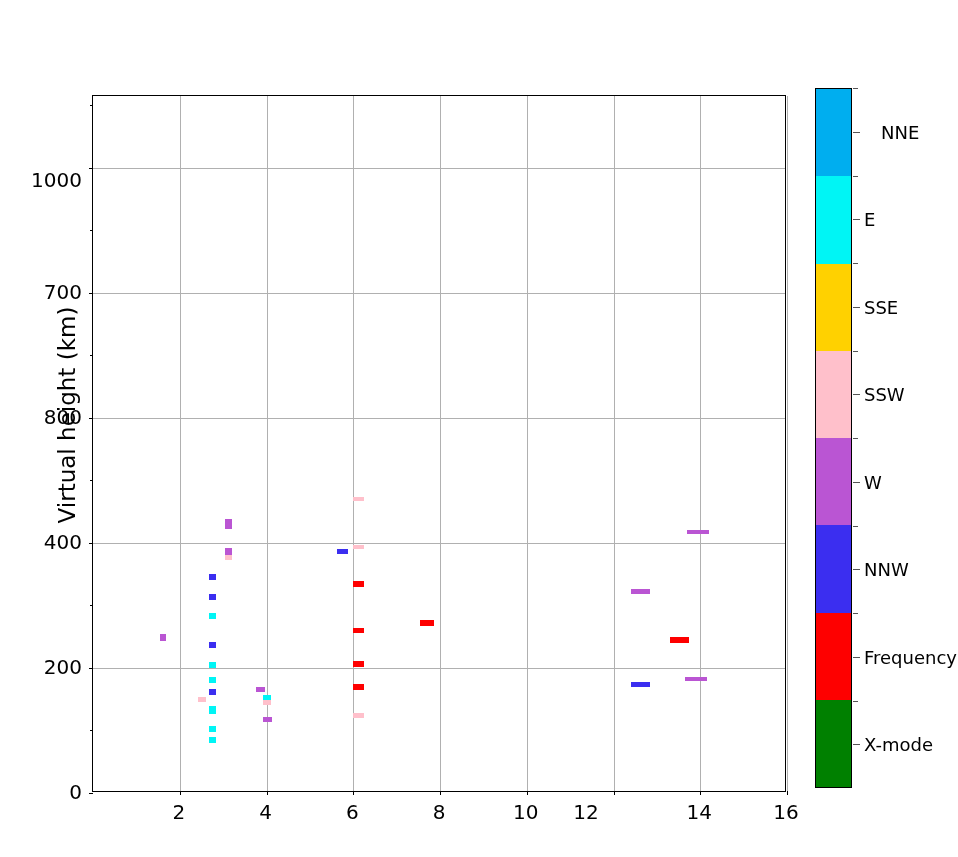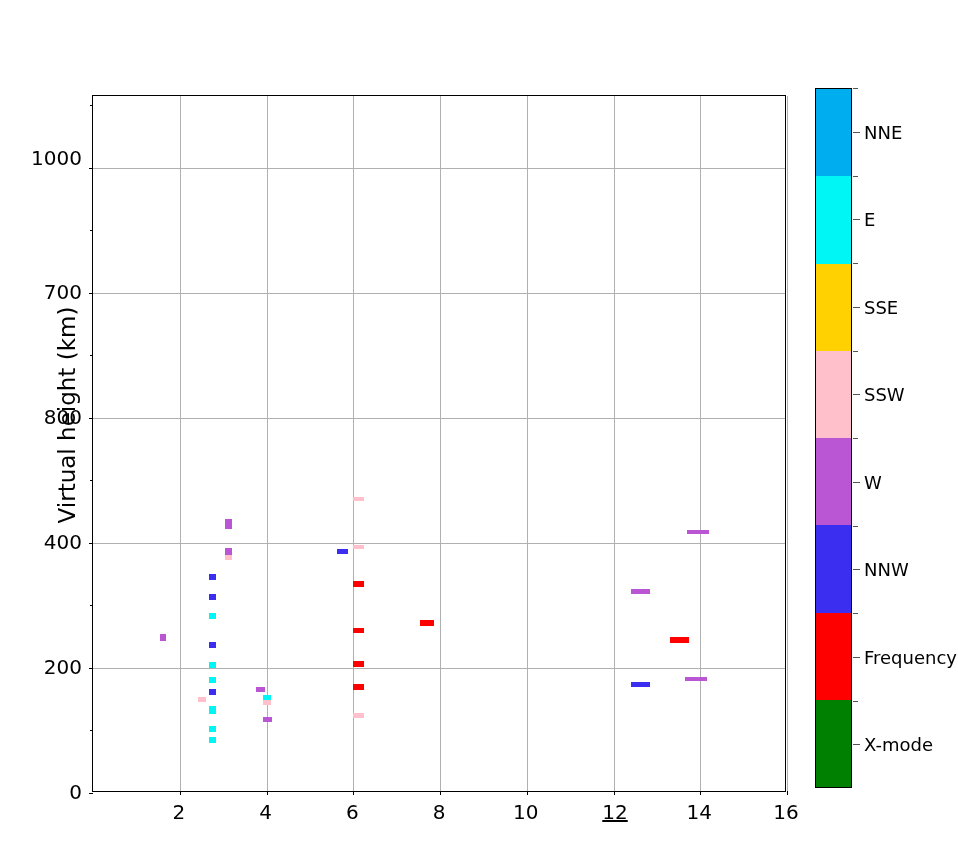--- a/index.html
+++ b/index.html
@@ -170,48 +170,48 @@
       <div class="mark" title="13.95 MHz, 417 km, W" style="left: 594.237px; top: 434.328px; width: 21.6875px; height: 4px; background: rgb(186, 85, 211);"></div>
       <div class="mark" title="13.9 MHz, 183 km, W" style="left: 592.069px; top: 580.604px; width: 21.6875px; height: 4px; background: rgb(186, 85, 211);"></div>
     </div>
 
   <div id="xticklabels">
       <div class="ticklabel ticklabel-x" style="left: 178.75px;">2</div>
       <div class="ticklabel ticklabel-x" style="left: 265.5px;">4</div>
       <div class="ticklabel ticklabel-x" style="left: 352.25px;">6</div>
       <div class="ticklabel ticklabel-x" style="left: 439px;">8</div>
       <div class="ticklabel ticklabel-x" style="left: 525.75px;">10</div>
-      <div class="ticklabel ticklabel-x" style="left: 615px; text-decoration: underline;">12</div>
+      <div class="ticklabel ticklabel-x" style="left: 586px;">12</div>
       <div class="ticklabel ticklabel-x" style="left: 699.25px;">14</div>
       <div class="ticklabel ticklabel-x" style="left: 786px;">16</div>
     </div>
   <div id="yticklabels">
       <div class="ticklabel ticklabel-y" style="top: 792px; left: 0px; width: 82px;">0</div>
       <div class="ticklabel ticklabel-y" style="top: 666.978px; left: 0px; width: 82px;">200</div>
       <div class="ticklabel ticklabel-y" style="top: 541.955px; left: 0px; width: 82px;">400</div>
       <div class="ticklabel ticklabel-y" style="top: 416.933px; left: 0px; width: 82px;">800</div>
       <div class="ticklabel ticklabel-y" style="top: 291.91px; left: 0px; width: 82px;">700</div>
-      <div class="ticklabel ticklabel-y" style="top: 158px; left: 0px; width: 82px;">1000</div>
+      <div class="ticklabel ticklabel-y" style="top: 180px; left: 0px; width: 82px;">1000</div>
     </div>
 
   <div class="ylabel">Virtual height (km)</div>
 
   <div class="cbar" id="cbar">
       <div class="cseg" style="background: rgb(0, 174, 239);"></div>
       <div class="cseg" style="background: rgb(0, 245, 245);"></div>
       <div class="cseg" style="background: rgb(255, 209, 0);"></div>
       <div class="cseg" style="background: rgb(255, 192, 203);"></div>
       <div class="cseg" style="background: rgb(186, 85, 211);"></div>
       <div class="cseg" style="background: rgb(59, 46, 240);"></div>
       <div class="cseg" style="background: rgb(254, 0, 0);"></div>
       <div class="cseg" style="background: rgb(0, 128, 0);"></div>
     </div>
   <div id="cbar-labels">
       <div class="ctick" style="top: 131.75px;"></div>
-      <div class="clabel" style="top: 131.75px;">NNE</div>
+      <div class="clabel" style="top: 131.75px; margin-left: 17px;">NNE</div>
       <div class="ctick" style="top: 88px; width: 5px;"></div>
       <div class="ctick" style="top: 219.25px;"></div>
       <div class="clabel" style="top: 219.25px;">E</div>
       <div class="ctick" style="top: 175.5px; width: 5px;"></div>
       <div class="ctick" style="top: 306.75px;"></div>
       <div class="clabel" style="top: 306.75px; text-align: right;">SSE</div>
       <div class="ctick" style="top: 263px; width: 5px;"></div>
       <div class="ctick" style="top: 394.25px;"></div>
       <div class="clabel" style="top: 394.25px;">SSW</div>
       <div class="ctick" style="top: 350.5px; width: 5px;"></div>

